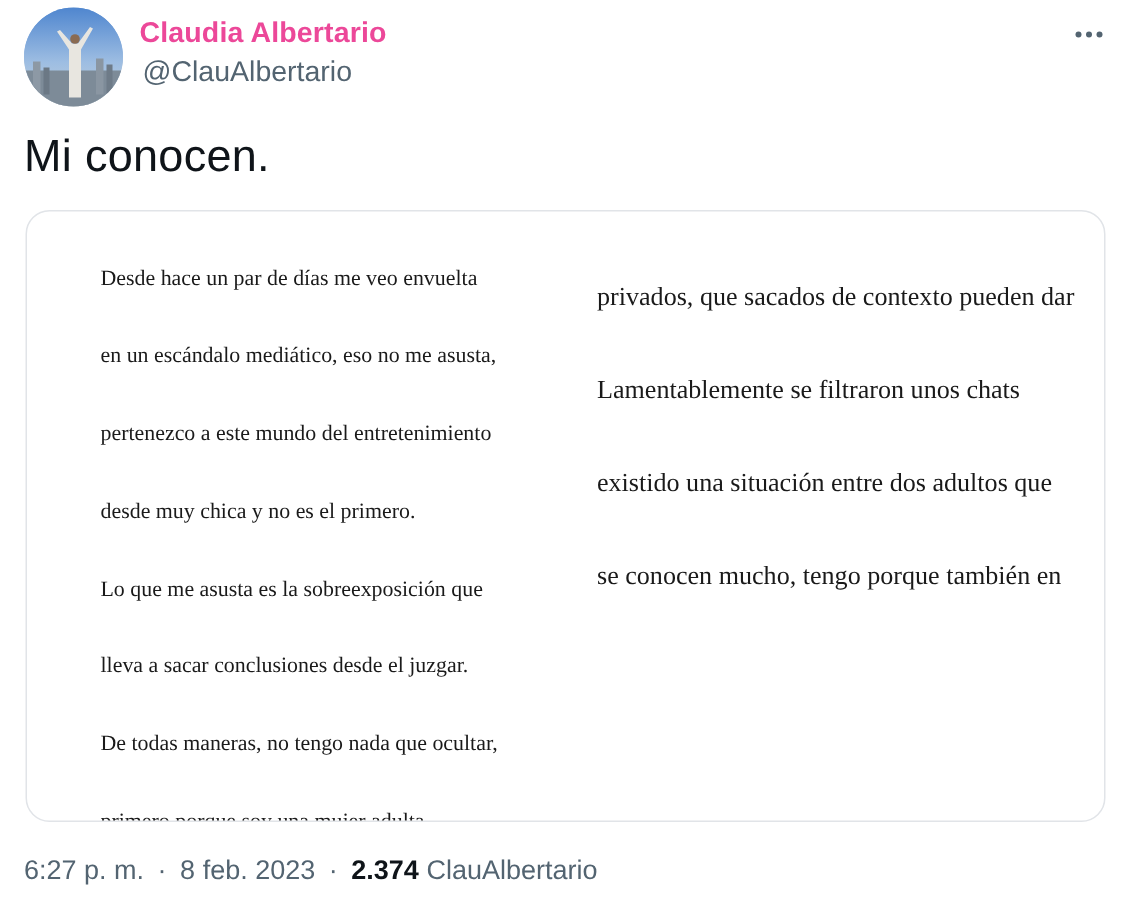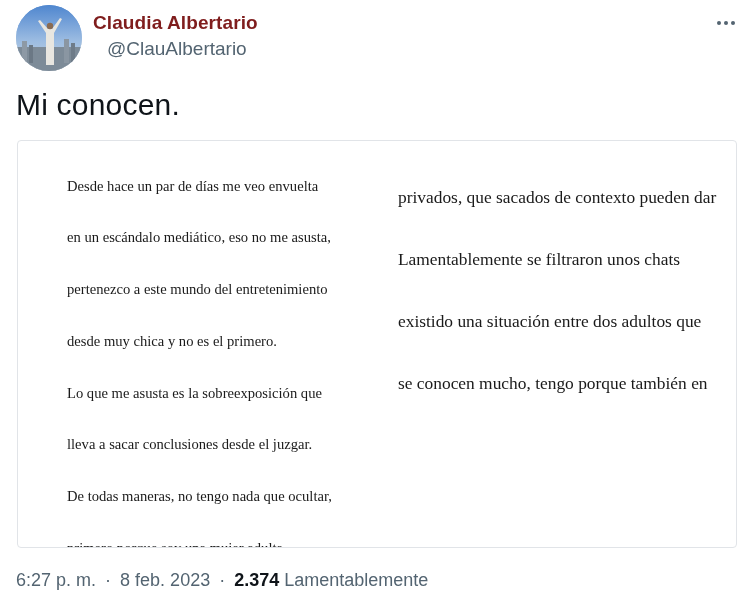--- a/index.html
+++ b/index.html
@@ -25,26 +25,26 @@
       overflow: hidden;
       background: linear-gradient(180deg, #5b8fd0 0%, #8fb4e0 40%, #b7c3cf 60%, #6f7e8c 100%);
     }
     .avatar svg { display: block; }
     .display-name {
       position: absolute;
       left: 93px;
       top: 12px;
       font-size: 19px;
       font-weight: bold;
-      color: #7f1d1d;
+      color: #ec4899;
       letter-spacing: 0.1px;
     }
     .handle {
       position: absolute;
-      left: 107px;
+      left: 95px;
       top: 38px;
       font-size: 19px;
       color: #536471;
     }
     .more-button {
       position: absolute;
       left: 712px;
       top: 12px;
       width: 28px;
       height: 22px;
@@ -68,21 +68,21 @@
       color: #0f1419;
       letter-spacing: 0.2px;
     }
     .media-card {
       position: absolute;
       left: 17px;
       top: 140px;
       width: 720px;
       height: 408px;
       border: 1.5px solid #e1e4e8;
-      border-radius: 4px;
+      border-radius: 16px;
       box-sizing: border-box;
       overflow: hidden;
       background: #ffffff;
     }
     .col {
       position: absolute;
       font-family: "Liberation Serif", "DejaVu Serif", serif;
       color: #1a1a1a;
       white-space: pre;
     }
@@ -195,14 +195,14 @@
     
   </div>
 </div>
 
 <div class="meta">
   <span>6:27 p. m.</span>
   <span class="sep">·</span>
   <span>8 feb. 2023</span>
   <span class="sep">·</span>
   <span class="count">2.374</span>
-  <span>Lamentablemente</span>
+  <span>ClauAlbertario</span>
 </div>
 
 </body></html>

